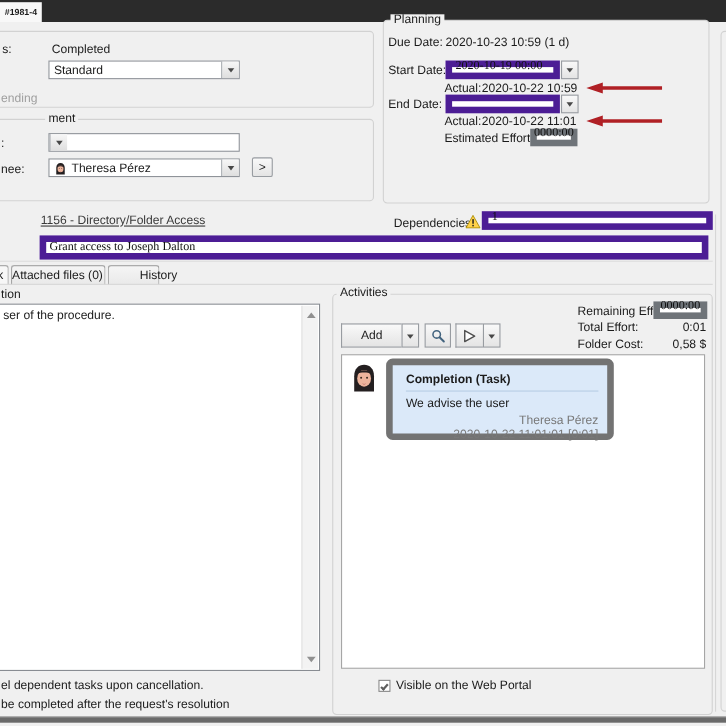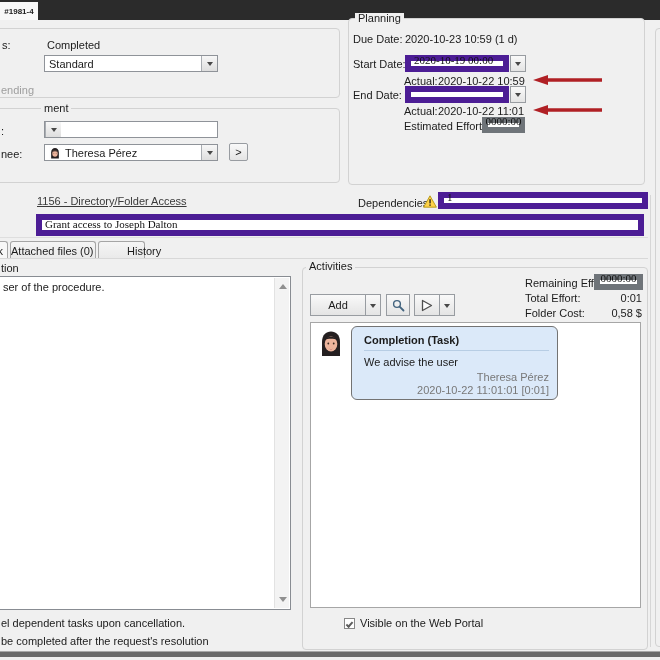--- a/index.html
+++ b/index.html
@@ -197,21 +197,21 @@
   <div class="abs" style="left:310px;top:322px;width:331px;height:286px;background:#fff;border:1px solid #a6a6a6;">
     <svg class="abs" style="left:6px;top:6px;" width="28" height="28" viewBox="0 0 28 28">
       <rect x="0" y="0" width="28" height="28" fill="#ffffff"></rect>
       <path d="M5 27 V13 C5 6 9 2.5 14 2.5 C19 2.5 23 6 23 13 V27 Z" fill="#241f20"></path>
       <ellipse cx="14" cy="15" rx="6.3" ry="7.6" fill="#edb49c"></ellipse>
       <path d="M7.5 11 C9 6.5 19 6.5 20.5 11 C17 9.2 11 9.2 7.5 11 Z" fill="#241f20"></path>
       <circle cx="11.3" cy="14.5" r="0.9" fill="#3a2a20"></circle>
       <circle cx="16.7" cy="14.5" r="0.9" fill="#3a2a20"></circle>
       <path d="M12.2 19.5 Q14 20.8 15.8 19.5 Q14 21.8 12.2 19.5Z" fill="#b4575a"></path>
     </svg>
-    <div class="abs" style="left:40px;top:3px;width:207px;height:74px;background:#dbe9f9;border:1px solid #737373;border-radius:6px;">
+    <div class="abs" style="left:40px;top:3px;width:207px;height:74px;background:#dbe9f9;border:6px solid #737373;border-radius:6px;">
       <div class="abs lbl" style="left:12px;top:7px;font-weight:bold;">Completion (Task)</div>
       <div class="abs" style="left:12px;right:8px;top:23px;height:1px;background:#b7cde4;"></div>
       <div class="abs lbl" style="left:12px;top:29px;">We advise the user</div>
       <div class="abs lbl right muted" style="left:12px;right:8px;top:44px;">Theresa Pérez</div>
       <div class="abs lbl right muted" style="left:12px;right:8px;top:57px;">2020-10-22 11:01:01 [0:01]</div>
     </div>
   </div>
 
   <div class="abs lbl" style="left:1px;top:617px;">el dependent tasks upon cancellation.</div>
   <div class="abs" style="left:344px;top:618px;width:11px;height:11px;background:#fff;border:1px solid #878787;display:flex;align-items:flex-end;justify-content:center;">

